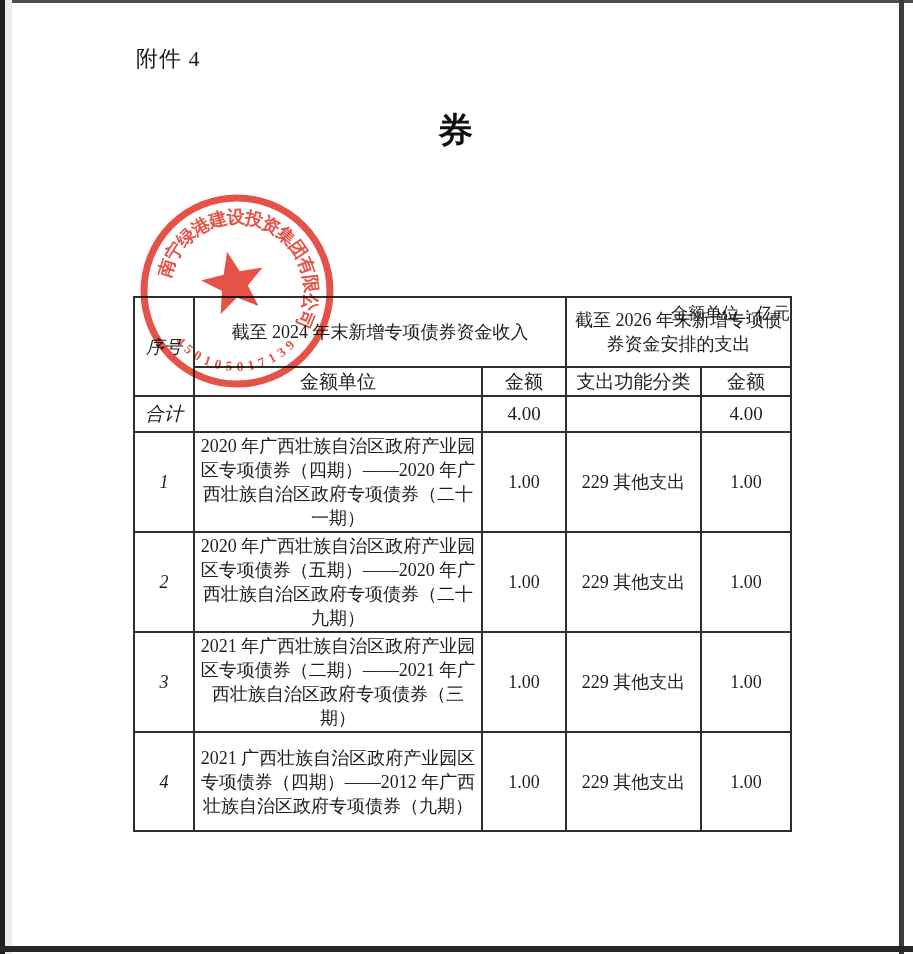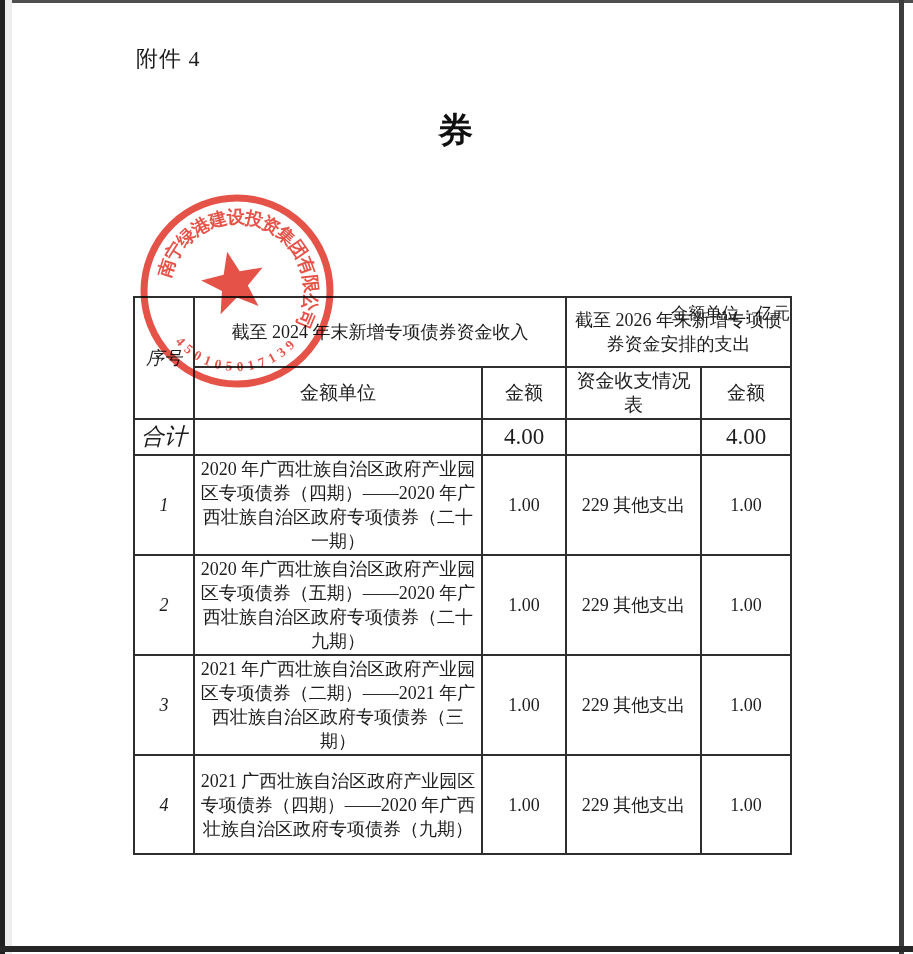--- a/index.html
+++ b/index.html
@@ -29,21 +29,21 @@
     border-collapse:collapse;table-layout:fixed;
   }
   table.main th,table.main td{
     border:2px solid #2e2e2e;padding:1px 4px;
     font-weight:normal;text-align:center;vertical-align:middle;
     font-size:18px;line-height:24px;overflow:hidden;
   }
   th.group{font-size:19px;}
   tr.hdr1 th{height:66px;}
   tr.hdr2 th{height:25px;font-size:19px;}
-  tr.total td{height:32px;font-size:23px;margin-top:19px;}
+  tr.total td{height:32px;font-size:19px;margin-top:19px;}
   tr.data td{height:95px;}
   td.seq,th.seq{font-size:19px;font-style:italic;}
   td.seq-total{text-align:left;padding-left:7px;}
   td.amount{font-size:19px;font-family:Liberation Serif, serif;}
   td.bond{padding:2px 9px;}
 
   .stamp{
     position:absolute;left:127px;top:181px;width:220px;height:220px;
     opacity:.88;mix-blend-mode:multiply;pointer-events:none;
   }
@@ -78,21 +78,21 @@
     </colgroup>
     <tbody>
         <tr class="hdr1">
       <th class="seq" rowspan="2">序号</th>
       <th class="group" colspan="2">截至 2024 年末新增专项债券资金收入</th>
       <th class="group" colspan="2">截至 2026 年末新增专项债券资金安排的支出</th>
     </tr>
     <tr class="hdr2">
       <th>金额单位</th>
       <th>金额</th>
-      <th>资金收支情况表</th>
+      <th>支出功能分类</th>
       <th>金额</th>
     </tr>
     <tr class="total">
       <td class="seq seq-total">合计</td>
       <td class="bond"></td>
       <td class="amount">4.00</td>
       <td></td>
       <td class="amount">4.00</td>
     </tr>
     <tr class="data">
@@ -111,21 +111,21 @@
     </tr>
     <tr class="data">
       <td class="seq">3</td>
       <td class="bond">2021 年广西壮族自治区政府产业园区专项债券（二期）——2021 年广西壮族自治区政府专项债券（三期）</td>
       <td class="amount">1.00</td>
       <td>229 其他支出</td>
       <td class="amount">1.00</td>
     </tr>
     <tr class="data">
       <td class="seq">4</td>
-      <td class="bond">2021 广西壮族自治区政府产业园区专项债券（四期）——2020 年广西壮族自治区政府专项债券（九期）</td>
+      <td class="bond">2021 广西壮族自治区政府产业园区专项债券（四期）——2012 年广西壮族自治区政府专项债券（九期）</td>
       <td class="amount">1.00</td>
       <td>229 其他支出</td>
       <td class="amount">1.00</td>
     </tr>
   </tbody>
     </table>
 
   <svg class="stamp" viewBox="0 0 220 220">
     <defs>
       <path id="arcTop" d="M 43.0 98.2 A 68 68 0 1 1 168.9 144" fill="none"></path>

